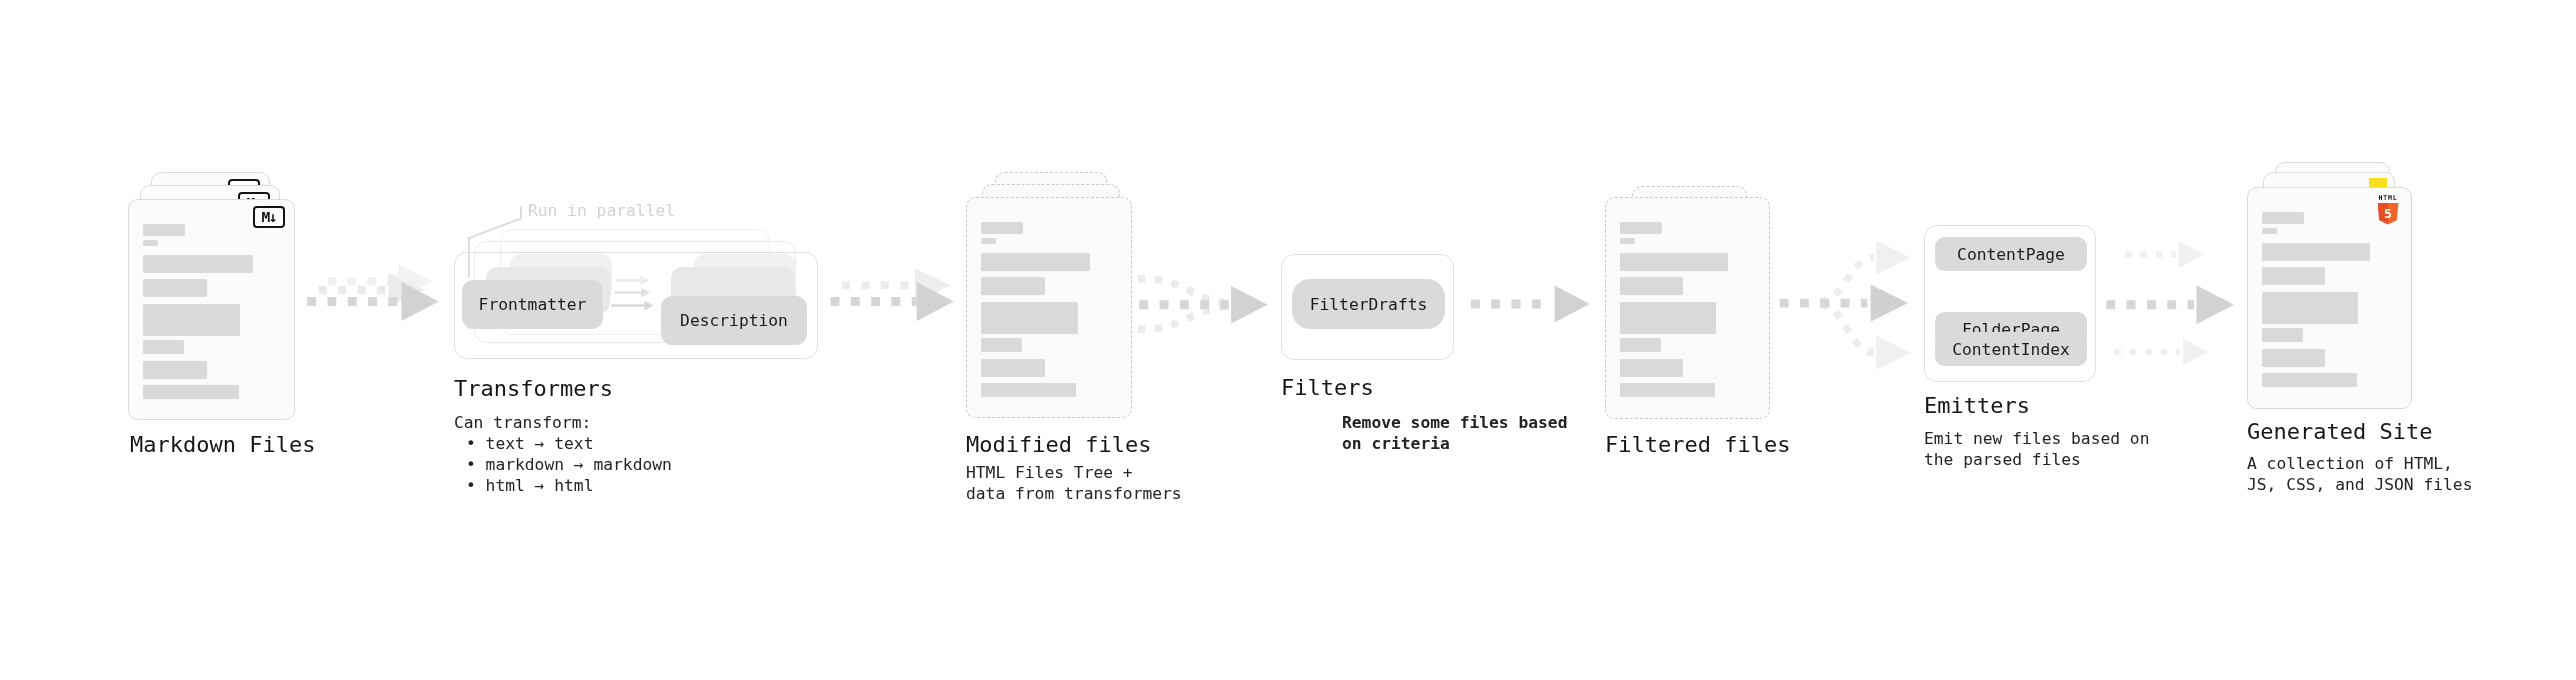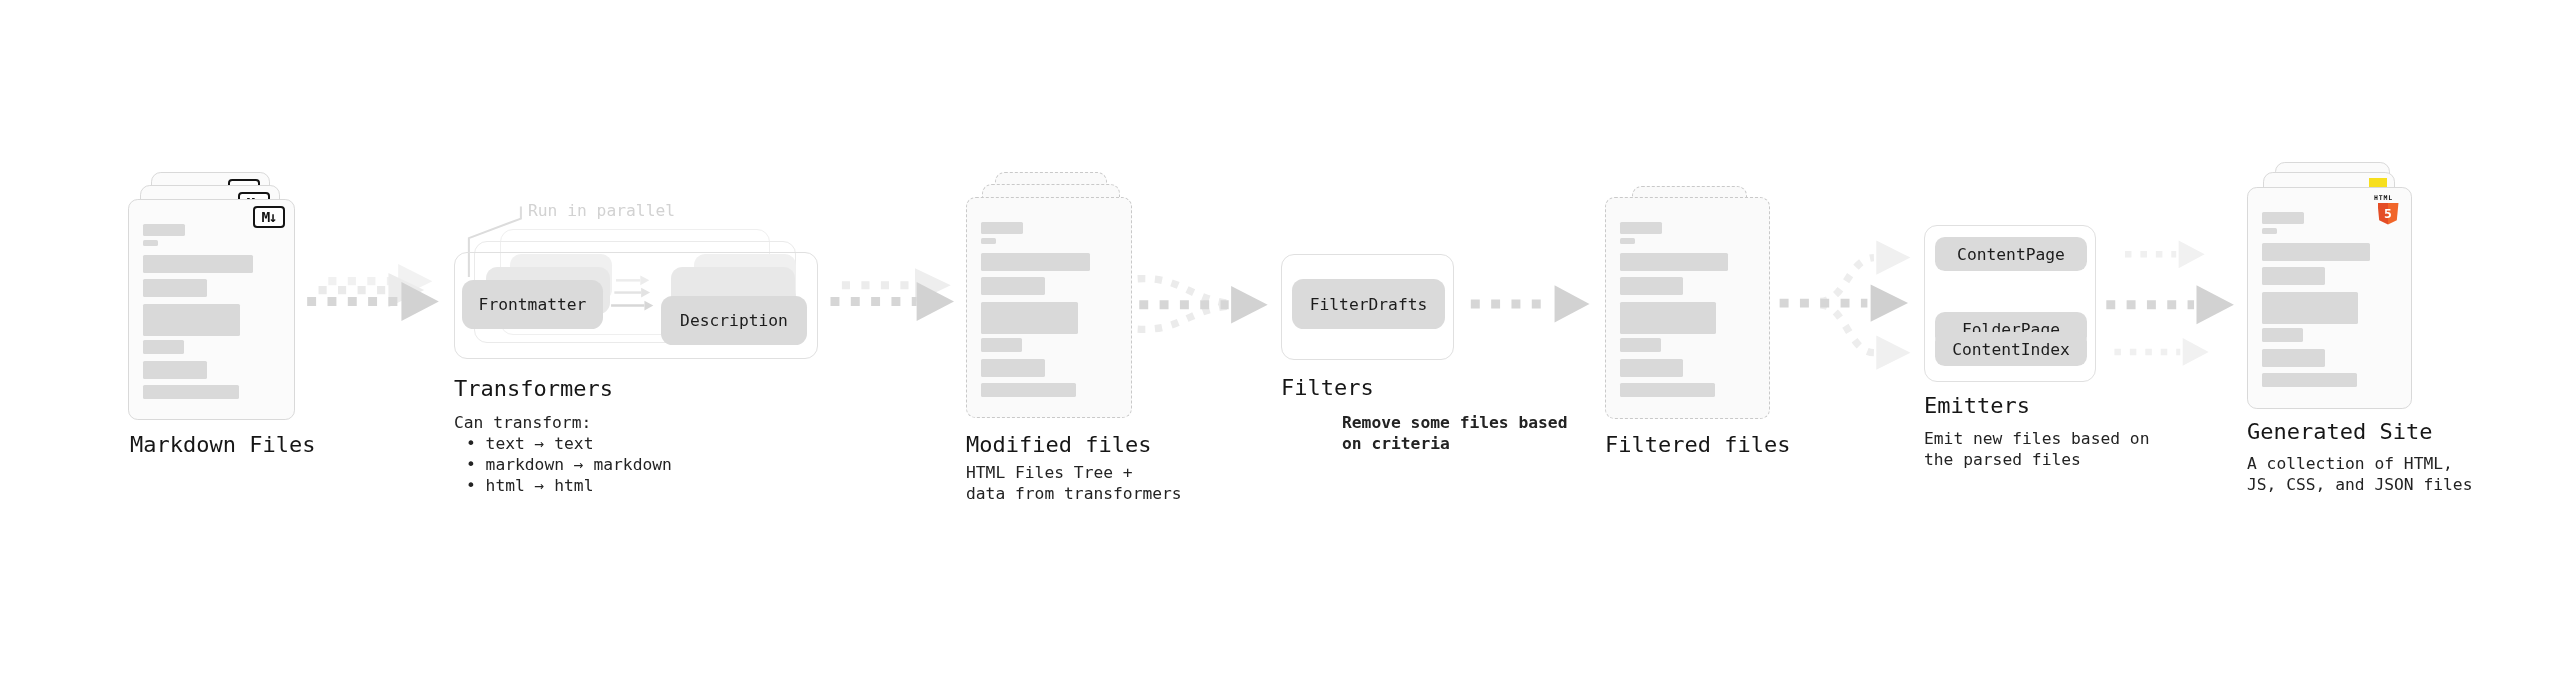--- a/index.html
+++ b/index.html
@@ -27,21 +27,21 @@
   .ghost-pill.g3{background:#f0f0f0;}
   
   .h-title{position:absolute;font-size:22px;color:#161616;white-space:nowrap;z-index:5;}
   .body-text{position:absolute;font-size:16.3px;line-height:21px;color:#232323;white-space:nowrap;z-index:5;}
   .muted-label{position:absolute;font-size:16.3px;color:#d2d2d2;white-space:nowrap;z-index:5;}
   
   .md-badge{position:absolute;top:5.7px;right:9px;width:32.5px;height:22px;box-sizing:border-box;
             border:2.4px solid #141414;border-radius:4.1px;background:#ffffff;
             display:flex;align-items:center;justify-content:center;
             font-size:14.6px;font-weight:bold;color:#141414;letter-spacing:-1.6px;}
-  .html5-badge{position:absolute;top:6.5px;right:9px;width:28px;text-align:left;}
+  .html5-badge{position:absolute;top:6.5px;right:9px;width:28px;text-align:center;}
   .html5-badge .lbl{font-size:6.5px;font-weight:bold;letter-spacing:0.8px;color:#111;line-height:7.3px;}
   .html5-badge .shield{width:21px;height:22px;margin:0.8px auto 0;
       background:linear-gradient(90deg,#e44d26 0 50%,#f16529 50% 100%);
       clip-path:polygon(0% 0%,100% 0%,92% 80%,50% 100%,8% 80%);
       display:flex;align-items:center;justify-content:center;
       color:#ffffff;font-size:13px;font-weight:bold;}
   .js-badge{position:absolute;top:4.9px;right:7.3px;width:18px;height:9.8px;background:#f7df1e;}
   .css-badge{position:absolute;top:9px;right:6.5px;width:14.6px;text-align:center;}
   .css-badge .lbl{font-size:6.5px;font-weight:bold;color:#111;line-height:6.5px;}
   .css-badge .bar-u{width:13px;height:2.4px;background:#2965f1;margin:0.8px auto 0;}
@@ -167,21 +167,21 @@
       <div class="bar" style="width:70%;height:14px;"></div>
     </div>
   </div>
   <div class="h-title" style="left:966px;top:432px;">Modified files</div>
   <div class="body-text" style="left:966px;top:462px;">
     <div>HTML Files Tree +</div>
     <div>data from transformers</div>
   </div>
 
   <div class="obox filled" style="left:1281px;top:254px;width:173px;height:106px;"></div>
-  <div class="pill" style="left:1292px;top:279px;width:153px;height:50px;">FilterDrafts</div>
+  <div class="pill" style="left:1292px;top:279px;width:153px;height:50px;border-radius:18px;">FilterDrafts</div>
   <div class="h-title" style="left:1281px;top:375px;">Filters</div>
   <div class="body-text" style="left:1342px;top:412px;font-weight:bold;">
     <div>Remove some files based</div>
     <div>on criteria</div>
   </div>
 
   <div class="card dashed" style="left:1632px;top:186px;width:115px;height:49px;"></div>
   <div class="card dashed" style="left:1605px;top:197px;width:165px;height:222px;">
     <div class="bars">
       <div class="bar" style="width:31%;height:11.4px;margin-bottom:4.1px;"></div>

